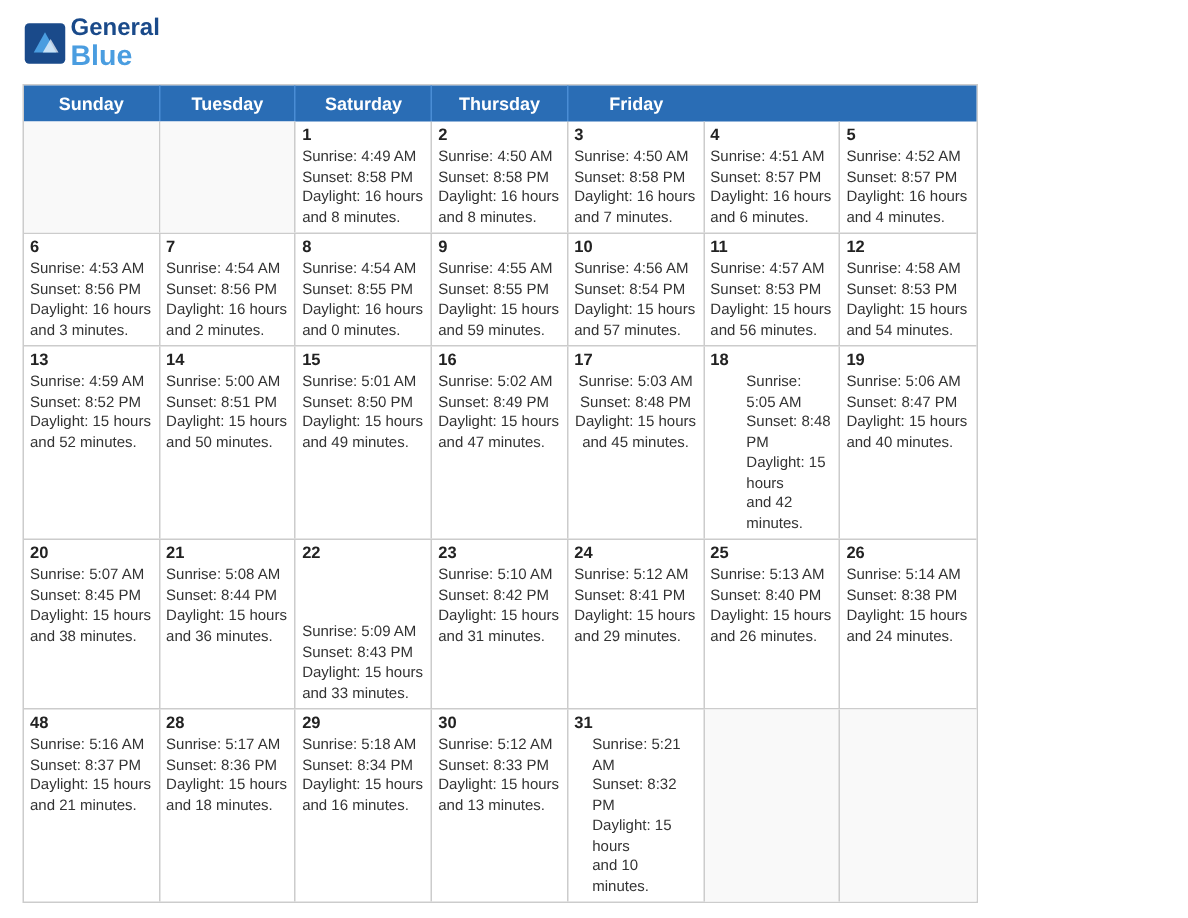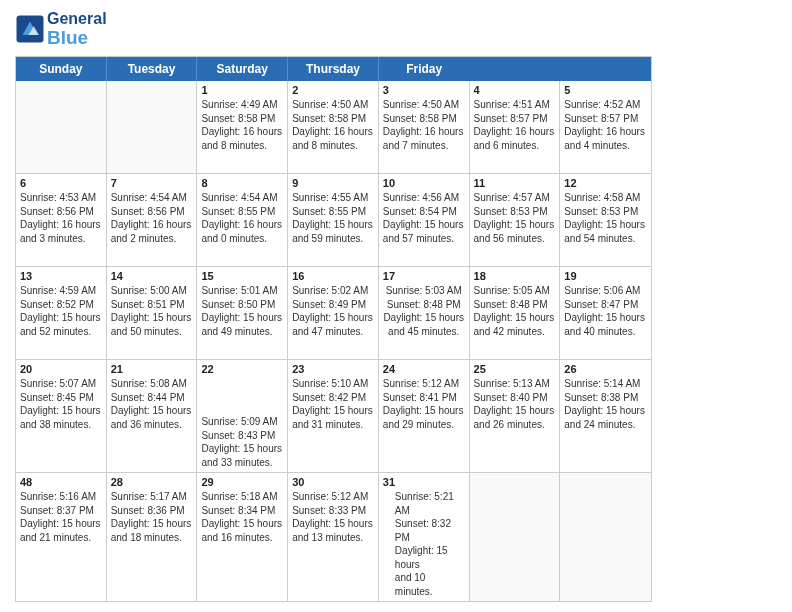--- a/index.html
+++ b/index.html
@@ -251,21 +251,21 @@
           </div>
           <div class="cal-cell">
             <div class="day-num">17</div>
             <div class="cell-text" style="white-space: pre-line; text-align: center;">Sunrise: 5:03 AM
 Sunset: 8:48 PM
 Daylight: 15 hours
 and 45 minutes.</div>
           </div>
           <div class="cal-cell">
             <div class="day-num">18</div>
-            <div class="cell-text" style="white-space: pre-line;">Sunrise: 5:05 AM
+            <div class="cell-text" style="white-space: pre-line; margin-left: 24px;">Sunrise: 5:05 AM
 Sunset: 8:48 PM
 Daylight: 15 hours
 and 42 minutes.</div>
           </div>
           <div class="cal-cell">
             <div class="day-num">19</div>
             <div class="cell-text" style="white-space: pre-line;">Sunrise: 5:06 AM
 Sunset: 8:47 PM
 Daylight: 15 hours
 and 40 minutes.</div>

